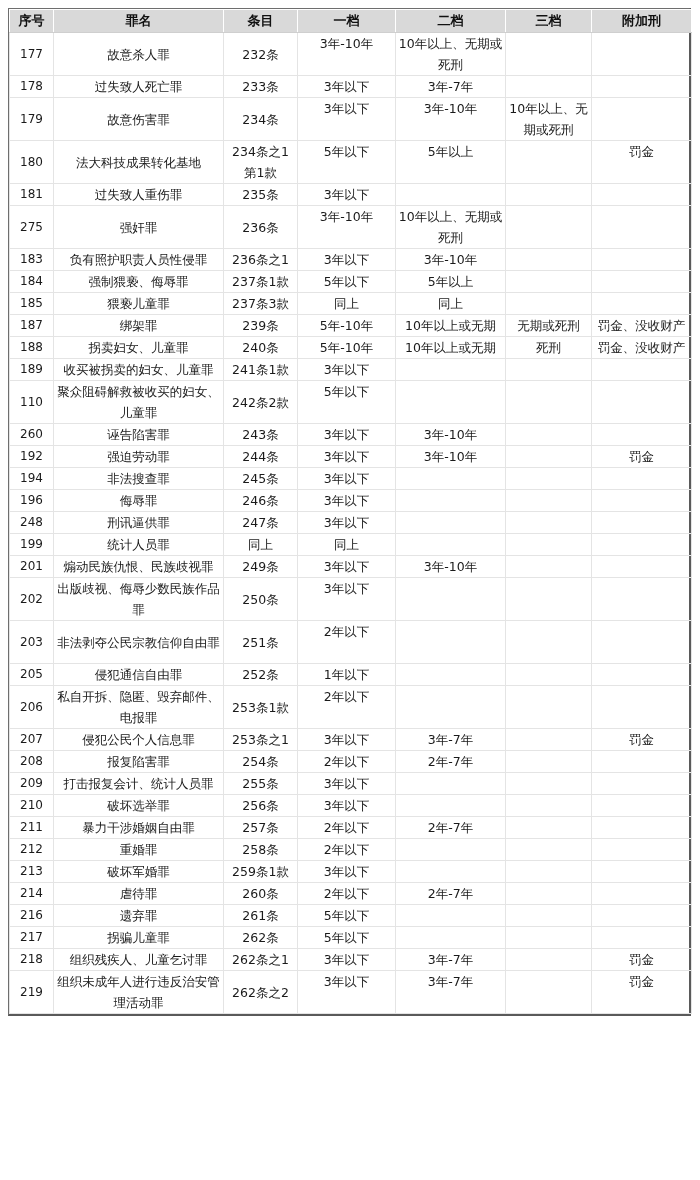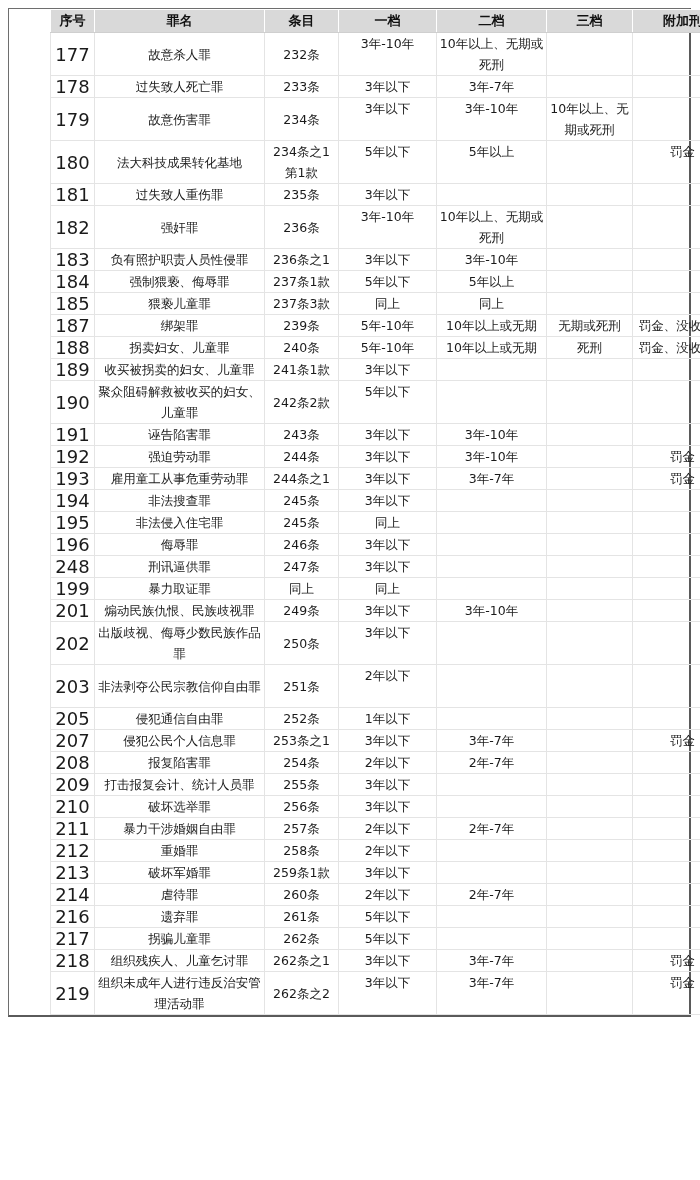--- a/index.html
+++ b/index.html
@@ -17,21 +17,20 @@
   }
   .table-wrap {
     position: absolute;
     left: 8px;
     top: 8px;
     width: 683px;
     border: 1px solid #6e6e6e;
     border-right: 2px solid #5a5a5a;
     border-bottom: 2px solid #5a5a5a;
     box-sizing: border-box;
-    padding-left: 41px;
   }
   table {
     border-collapse: collapse;
     width: 100%;
     table-layout: fixed;
     font-size: 12.5px;
   }
   th {
     background: #d9d9d9;
     font-weight: bold;
@@ -52,21 +51,21 @@
     overflow: hidden;
     white-space: nowrap;
   }
   td.wrap {
     white-space: normal;
     word-break: break-all;
   }
   tr.tall td { height: 42px; }
   td.top { vertical-align: top; }
   td.mid { vertical-align: middle; }
-  td.num { font-size: 18px; }
+  td.num { font-size: 12px; }
   .watermark {
     position: absolute;
     left: 252px;
     top: 1217px;
     font-size: 14px;
     color: rgba(150,150,150,0.55);
     letter-spacing: 1px;
     white-space: nowrap;
     text-shadow: 0 0 1px rgba(255,255,255,0.9);
     font-weight: bold;
@@ -146,21 +145,21 @@
         <tr>
           <td class="num mid">181</td>
           <td class="wrap mid">过失致人重伤罪</td>
           <td class="wrap mid">235条</td>
           <td class="wrap top">3年以下</td>
           <td class="wrap top"></td>
           <td class="wrap top"></td>
           <td class="wrap top"></td>
         </tr>
         <tr class="tall">
-          <td class="num mid">182</td>
+          <td class="num mid">275</td>
           <td class="wrap mid">强奸罪</td>
           <td class="wrap mid">236条</td>
           <td class="wrap top">3年-10年</td>
           <td class="wrap top">10年以上、无期或死刑</td>
           <td class="wrap top"></td>
           <td class="wrap top"></td>
         </tr>
         <tr>
           <td class="num mid">183</td>
           <td class="wrap mid">负有照护职责人员性侵罪</td>
@@ -209,94 +208,76 @@
         <tr>
           <td class="num mid">189</td>
           <td class="wrap mid">收买被拐卖的妇女、儿童罪</td>
           <td class="wrap mid">241条1款</td>
           <td class="wrap top">3年以下</td>
           <td class="wrap top"></td>
           <td class="wrap top"></td>
           <td class="wrap top"></td>
         </tr>
         <tr class="tall">
-          <td class="num mid">190</td>
+          <td class="num mid">110</td>
           <td class="wrap mid">聚众阻碍解救被收买的妇女、儿童罪</td>
           <td class="wrap mid">242条2款</td>
           <td class="wrap top">5年以下</td>
           <td class="wrap top"></td>
           <td class="wrap top"></td>
           <td class="wrap top"></td>
         </tr>
         <tr>
-          <td class="num mid">191</td>
+          <td class="num mid">260</td>
           <td class="wrap mid">诬告陷害罪</td>
           <td class="wrap mid">243条</td>
           <td class="wrap top">3年以下</td>
           <td class="wrap top">3年-10年</td>
           <td class="wrap top"></td>
           <td class="wrap top"></td>
         </tr>
         <tr>
           <td class="num mid">192</td>
           <td class="wrap mid">强迫劳动罪</td>
           <td class="wrap mid">244条</td>
           <td class="wrap top">3年以下</td>
           <td class="wrap top">3年-10年</td>
           <td class="wrap top"></td>
           <td class="wrap top">罚金</td>
         </tr>
         <tr>
-          <td class="num mid">193</td>
-          <td class="wrap mid">雇用童工从事危重劳动罪</td>
-          <td class="wrap mid">244条之1</td>
-          <td class="wrap top">3年以下</td>
-          <td class="wrap top">3年-7年</td>
-          <td class="wrap top"></td>
-          <td class="wrap top">罚金</td>
-        </tr>
-        <tr>
           <td class="num mid">194</td>
           <td class="wrap mid">非法搜查罪</td>
           <td class="wrap mid">245条</td>
           <td class="wrap top">3年以下</td>
           <td class="wrap top"></td>
           <td class="wrap top"></td>
           <td class="wrap top"></td>
         </tr>
         <tr>
-          <td class="num mid">195</td>
-          <td class="wrap mid">非法侵入住宅罪</td>
-          <td class="wrap mid">245条</td>
-          <td class="wrap top">同上</td>
-          <td class="wrap top"></td>
-          <td class="wrap top"></td>
-          <td class="wrap top"></td>
-        </tr>
-        <tr>
           <td class="num mid">196</td>
           <td class="wrap mid">侮辱罪</td>
           <td class="wrap mid">246条</td>
           <td class="wrap top">3年以下</td>
           <td class="wrap top"></td>
           <td class="wrap top"></td>
           <td class="wrap top"></td>
         </tr>
         <tr>
           <td class="num mid">248</td>
           <td class="wrap mid">刑讯逼供罪</td>
           <td class="wrap mid">247条</td>
           <td class="wrap top">3年以下</td>
           <td class="wrap top"></td>
           <td class="wrap top"></td>
           <td class="wrap top"></td>
         </tr>
         <tr>
           <td class="num mid">199</td>
-          <td class="wrap mid">暴力取证罪</td>
+          <td class="wrap mid">统计人员罪</td>
           <td class="wrap mid">同上</td>
           <td class="wrap top">同上</td>
           <td class="wrap top"></td>
           <td class="wrap top"></td>
           <td class="wrap top"></td>
         </tr>
         <tr>
           <td class="num mid">201</td>
           <td class="wrap mid">煽动民族仇恨、民族歧视罪</td>
           <td class="wrap mid">249条</td>
@@ -321,20 +302,29 @@
           <td class="wrap top">2年以下</td>
           <td class="wrap top"></td>
           <td class="wrap top"></td>
           <td class="wrap top"></td>
         </tr>
         <tr>
           <td class="num mid">205</td>
           <td class="wrap mid">侵犯通信自由罪</td>
           <td class="wrap mid">252条</td>
           <td class="wrap top">1年以下</td>
+          <td class="wrap top"></td>
+          <td class="wrap top"></td>
+          <td class="wrap top"></td>
+        </tr>
+        <tr class="tall">
+          <td class="num mid">206</td>
+          <td class="wrap mid">私自开拆、隐匿、毁弃邮件、电报罪</td>
+          <td class="wrap mid">253条1款</td>
+          <td class="wrap top">2年以下</td>
           <td class="wrap top"></td>
           <td class="wrap top"></td>
           <td class="wrap top"></td>
         </tr>
         <tr>
           <td class="num mid">207</td>
           <td class="wrap mid">侵犯公民个人信息罪</td>
           <td class="wrap mid">253条之1</td>
           <td class="wrap top">3年以下</td>
           <td class="wrap top">3年-7年</td>

